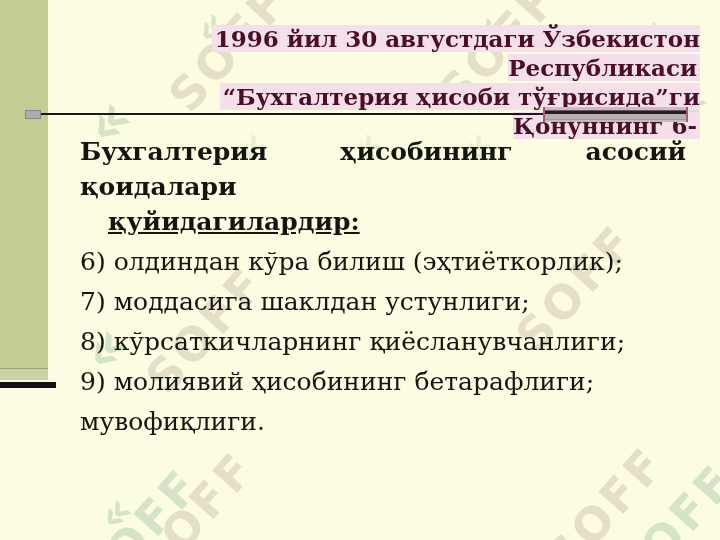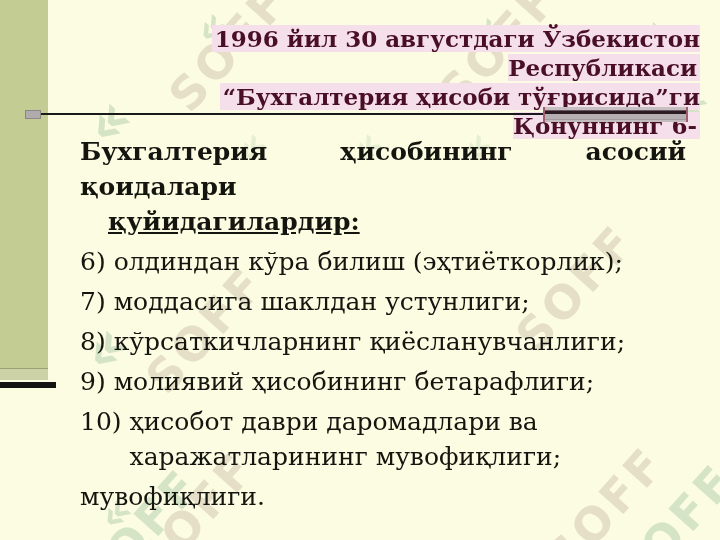--- a/index.html
+++ b/index.html
@@ -111,27 +111,20 @@
           <span class="l">кўрсаткичларнинг қиёсланувчанлиги;</span>
         </span>
       </div>
       <div class="item">
         <span class="num">9)</span>
         <span class="txt">
           <span class="l">молиявий ҳисобининг бетарафлиги;</span>
         </span>
       </div>
       <div class="item">
-        <span class="num">10)</span>
-        <span class="txt">
-          <span class="l">ҳисобот даври даромадлари ва</span>
-          <span class="l">харажатларининг мувофиқлиги;</span>
-        </span>
-      </div>
-      <div class="item">
         <span class="txt">
           <span class="l">мувофиқлиги.</span>
         </span>
       </div>
     </div>
   </div>
 
 </div>
 
 </body></html>

